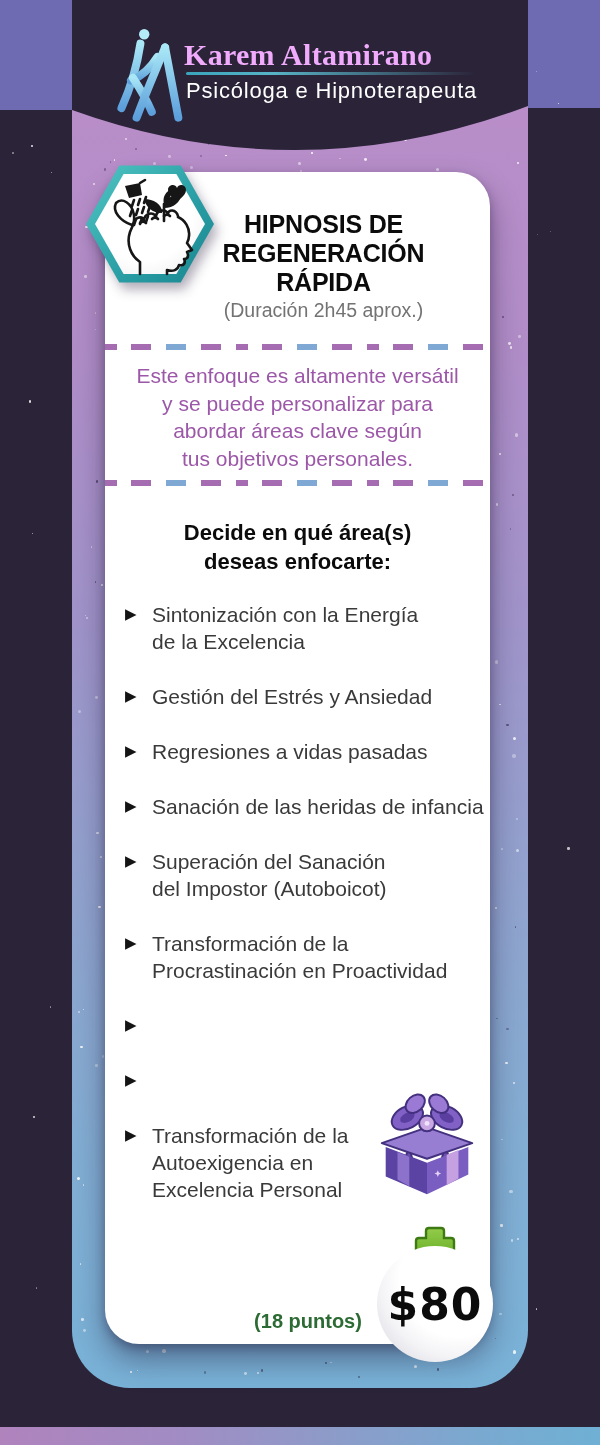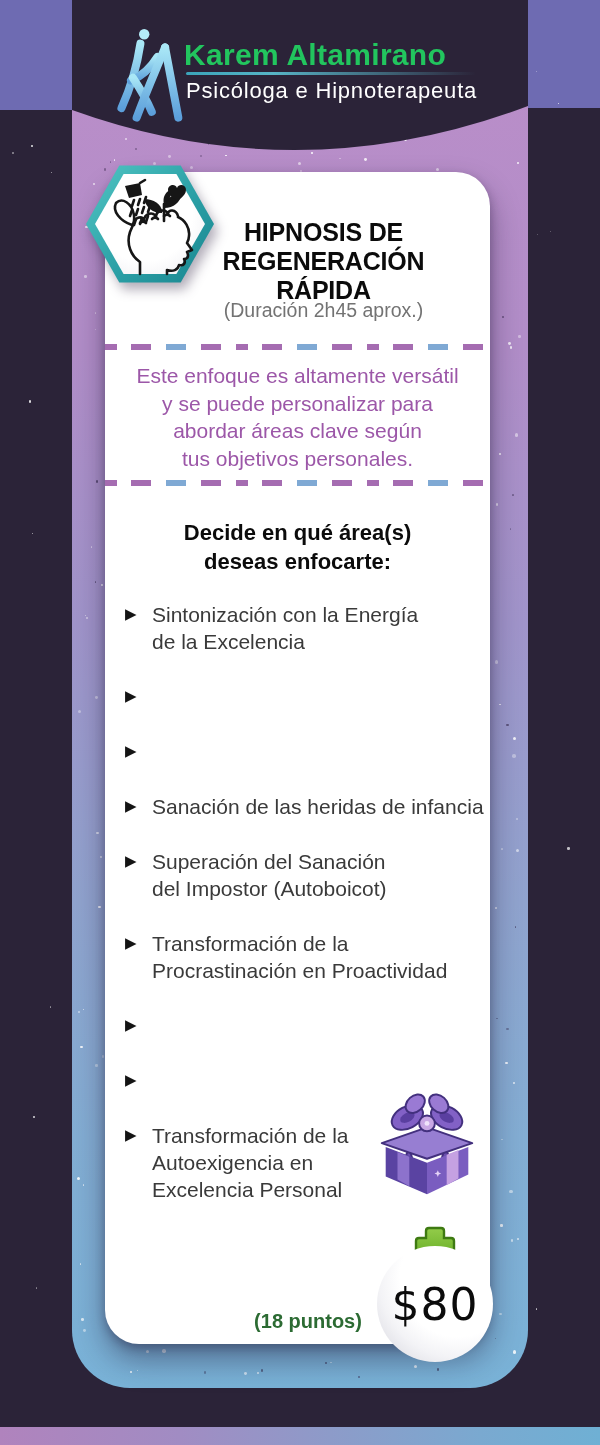--- a/index.html
+++ b/index.html
@@ -15,32 +15,32 @@
   .panel{position:absolute;left:72px;top:0;width:456px;height:1388px;border-radius:0 0 58px 58px;
          background:linear-gradient(180deg,#bc8ec9 0%,#b18dc8 25%,#a094ca 45%,#90a3ce 65%,#83add3 82%,#79b2d7 100%);}
 
   .speckles{position:absolute;inset:0;z-index:2;pointer-events:none;}
   .speck{position:absolute;border-radius:50%;}
 
   
   .header{position:absolute;left:72px;top:0;width:456px;height:200px;z-index:3;}
   .header-curve{position:absolute;left:0;top:0;display:block;}
   .logo{position:absolute;left:40px;top:22px;}
-  .brand-name{position:absolute;left:112px;top:38px;width:300px;color:#22c55e;
-              font-family:Liberation Sans, sans-serif;font-weight:700;font-size:30px;letter-spacing:.3px;}
+  .brand-name{position:absolute;left:112px;top:38px;width:300px;color:#f0abfc;
+              font-family:Liberation Serif, serif;font-weight:700;font-size:30px;letter-spacing:.3px;}
   .brand-underline{position:absolute;left:114px;top:72px;width:290px;height:3px;border-radius:2px;
               background:linear-gradient(90deg,#3ba4ba 0%,#57b4c6 30%,rgba(87,180,198,0) 100%);}
   .brand-subtitle{position:absolute;left:114px;top:78px;width:320px;color:#fff;
               font-size:22px;font-weight:400;letter-spacing:.8px;}
 
   
   .card{position:absolute;left:105px;top:172px;width:385px;height:1172px;background:#fff;
         border-radius:34px;z-index:4;
         box-shadow:0 16px 30px rgba(22,12,42,.40),0 4px 10px rgba(22,12,42,.28);}
-  .title{position:absolute;top:38px;left:56px;right:4px;margin:8px;text-align:center;
+  .title{position:absolute;top:38px;left:56px;right:4px;margin:0;text-align:center;
          font-size:25px;line-height:29px;font-weight:700;color:#0b0b0b;white-space:pre-line;letter-spacing:-.2px;}
   .duration{position:absolute;top:127px;left:56px;right:4px;text-align:center;
          font-size:19.5px;color:#737373;}
   .divider{position:absolute;left:0;right:0;height:6px;
          background:repeating-linear-gradient(90deg,
             #a56cb1 0 12px,transparent 12px 26px,
             #a56cb1 26px 46px,transparent 46px 61px,
             #7fa9d4 61px 81px,transparent 81px 96px,
             #a56cb1 96px 116px,transparent 116px 131px);}
   .divider-1{top:172px;}
@@ -63,21 +63,21 @@
   .hex-outer{position:absolute;inset:0;background:linear-gradient(135deg,#52c6c4 0%,#2ba0a6 55%,#19858f 100%);
             clip-path:polygon(26% 2%,74% 2%,100% 50%,74% 98%,26% 98%,0 50%);}
   .hex-inner{position:absolute;inset:9px;background:radial-gradient(circle at 45% 40%,#ffffff 55%,#e9e9ee 100%);
             clip-path:polygon(26% 2%,74% 2%,100% 50%,74% 98%,26% 98%,0 50%);}
   .hex-icon{position:absolute;left:18px;top:14px;}
 
   
   .price-bubble{position:absolute;left:377px;top:1246px;width:116px;height:116px;border-radius:50%;z-index:5;
             background:radial-gradient(circle at 70% 28%,#ffffff 50%,#f3f3f6 68%,#d6d6de 96%);
             display:flex;align-items:center;justify-content:center;}
-  .price{font-family:"DejaVu Sans",sans-serif;font-size:44px;font-weight:400;color:#0b0b0b;letter-spacing:1px;}
+  .price{font-family:"DejaVu Sans",sans-serif;font-size:44px;font-weight:700;color:#0b0b0b;letter-spacing:1px;}
   .points{position:absolute;left:200px;top:1310px;width:216px;text-align:center;z-index:5;
             font-size:20px;font-weight:700;color:#2c6b33;}
 
   .bottom-strip{position:absolute;left:0;bottom:0;width:600px;height:18px;z-index:6;
             background:linear-gradient(90deg,#b083bd 0%,#a18cc3 30%,#8d9bc9 55%,#7aa9d0 80%,#6fb0d4 100%);}
 </style>
 </head>
 <body>
 
 <div class="page">
@@ -240,24 +240,26 @@
     <ul class="focus-list">
 
         <li class="focus-item">
           <span class="bullet">▶</span>
           <span class="item-text">Sintonización con la Energía
 de la Excelencia</span>
         </li>
 
         <li class="focus-item">
           <span class="bullet">▶</span>
-        </li>
-
-        <li class="focus-item">
-          <span class="bullet">▶</span>
+          <span class="item-text">Gestión del Estrés y Ansiedad</span>
+        </li>
+
+        <li class="focus-item">
+          <span class="bullet">▶</span>
+          <span class="item-text">Regresiones a vidas pasadas</span>
         </li>
 
         <li class="focus-item">
           <span class="bullet">▶</span>
           <span class="item-text">Sanación de las heridas de infancia</span>
         </li>
 
         <li class="focus-item">
           <span class="bullet">▶</span>
           <span class="item-text">Superación del Sanación

